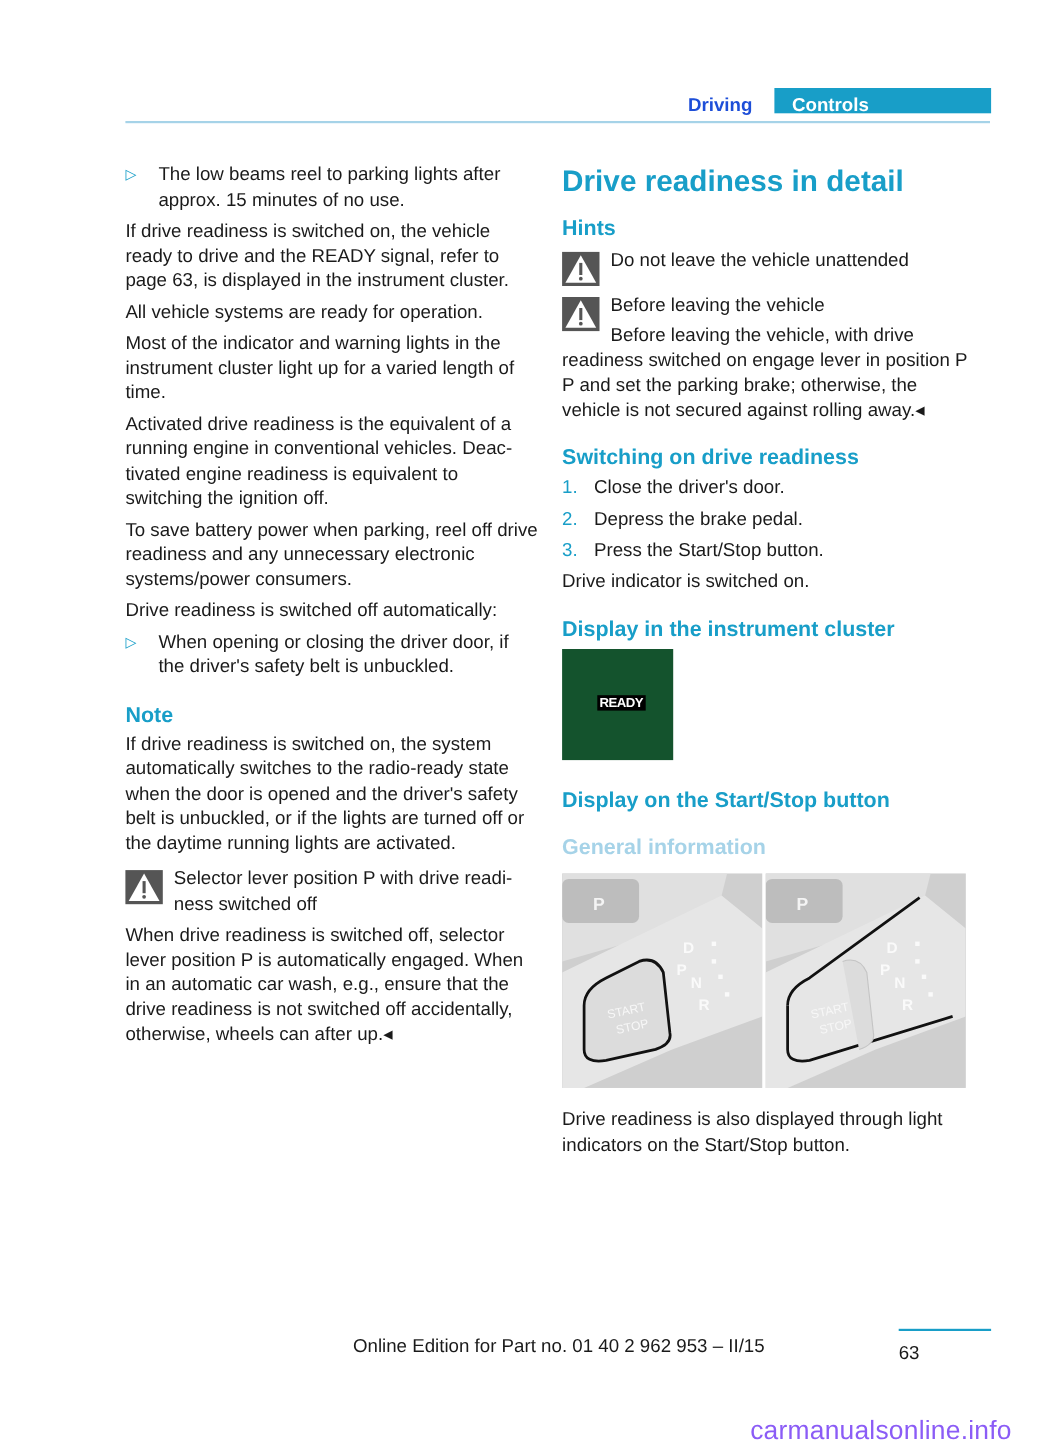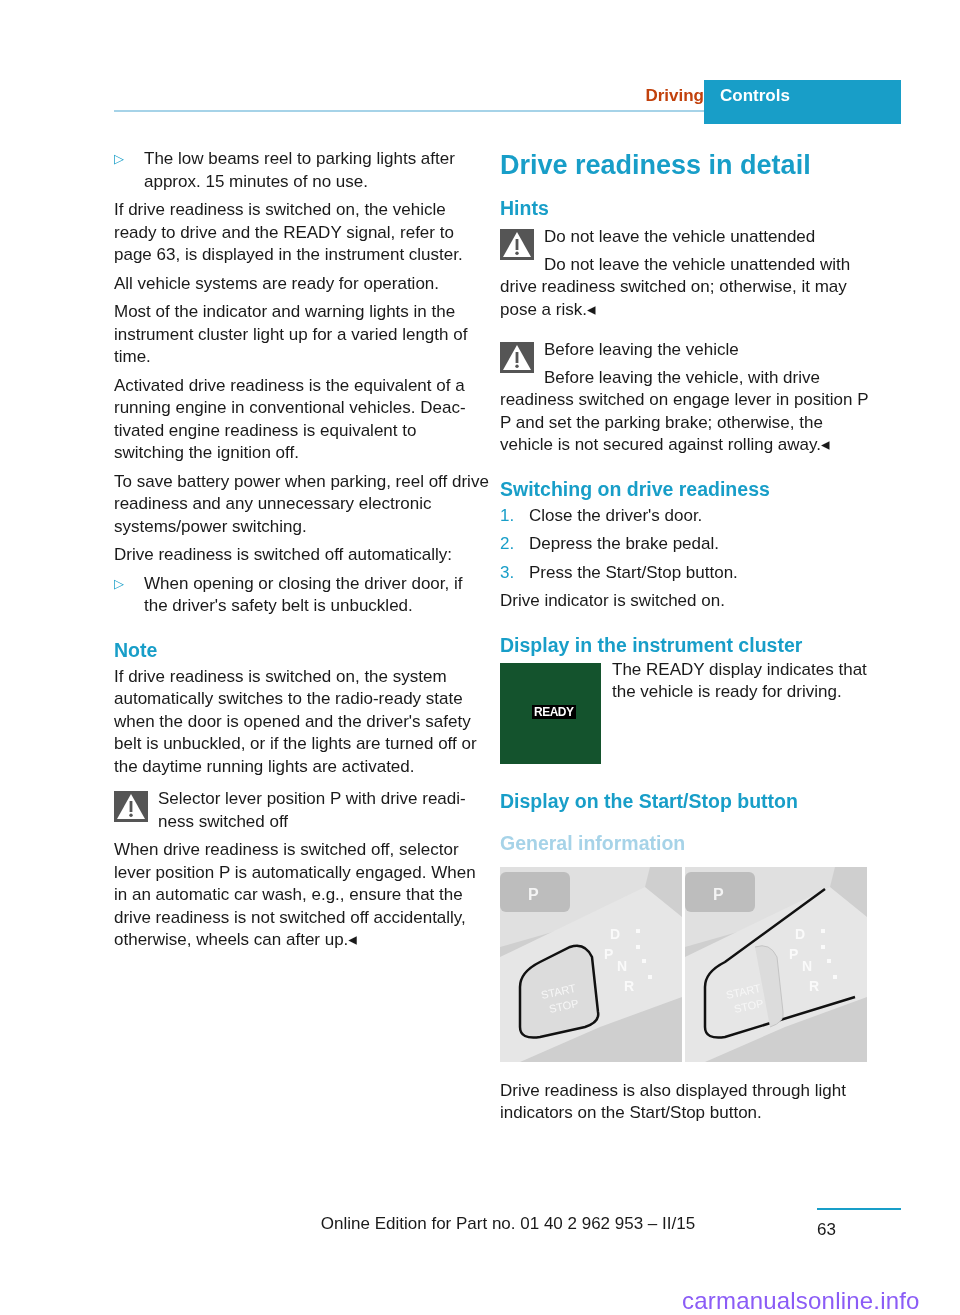--- a/index.html
+++ b/index.html
@@ -1,25 +1,25 @@
 <!DOCTYPE html>
 <html><head>
   <meta charset="utf-8">
   <style>
     * { box-sizing: border-box; margin: 0; padding: 0; }
     html, body { width: 960px; height: 1315px; background: #ffffff; overflow: hidden; }
     body { position: relative; font-family: "Liberation Sans", sans-serif; color: #1a1a1a; font-size: 17px; line-height: 22.5px; }
 
     .header-rule { position: absolute; left: 114px; top: 110px; width: 786px; height: 2px; background: #a6d3e8; }
-    .header-section { position: absolute; left: 612px; top: 80px; width: 92px; height: 31px; text-align: right; padding-right: 0; color: #c2410c; font-weight: bold; font-size: 17px; line-height: 31px; }
-    .header-chapter { position: absolute; left: 704px; top: 80px; width: 197px; height: 44px; background: #189ec8; color: #ffffff; font-weight: bold; font-size: 17px; line-height: 31px; padding-left: 16px; }
+    .header-section { position: absolute; left: 612px; top: 80px; width: 92px; height: 31px; text-align: right; padding-right: 20px; color: #1d4ed8; font-weight: bold; font-size: 17px; line-height: 31px; }
+    .header-chapter { position: absolute; left: 704px; top: 80px; width: 197px; height: 23px; background: #189ec8; color: #ffffff; font-weight: bold; font-size: 17px; line-height: 31px; padding-left: 16px; }
 
     .col { position: absolute; top: 148px; }
     .col-left { left: 114px; width: 376px; }
-    .col-right { left: 500px; width: 370px; }
+    .col-right { left: 511px; width: 370px; }
 
     p { margin-bottom: 6px; }
     .bullet { position: relative; padding-left: 30px; margin-bottom: 6px; }
     .bullet .marker { position: absolute; left: 0; top: 0; color: #189ec8; font-size: 13px; }
 
     h1 { color: #189ec8; font-size: 27px; line-height: 32px; font-weight: bold; margin-top: 1px; margin-bottom: 15px; }
     h2 { color: #189ec8; font-size: 19.5px; line-height: 24px; font-weight: bold; margin-top: 20px; margin-bottom: 4px; }
     h2.first { margin-top: 0; }
     h3 { color: #a6d3e8; font-size: 19.5px; line-height: 24px; font-weight: bold; margin-top: 18px; margin-bottom: 12px; }
 
@@ -58,21 +58,21 @@
 <div class="col col-left">
   <div class="bullet">
     <span class="marker">▷</span>
     <span>The low beams reel to parking lights after approx. 15 minutes of no use.</span>
   </div>
 
   <p>If drive readiness is switched on, the vehicle ready to drive and the READY signal, refer to page 63, is displayed in the instrument clus­ter.</p>
   <p>All vehicle systems are ready for operation.</p>
   <p>Most of the indicator and warning lights in the instrument cluster light up for a varied length of time.</p>
   <p>Activated drive readiness is the equivalent of a running engine in conventional vehicles. Deac­tivated engine readiness is equivalent to switching the ignition off.</p>
-  <p>To save battery power when parking, reel off drive readiness and any unnecessary elec­tronic systems/power switching.</p>
+  <p>To save battery power when parking, reel off drive readiness and any unnecessary elec­tronic systems/power consumers.</p>
   <p>Drive readiness is switched off automatically:</p>
   <div class="bullet">
     <span class="marker">▷</span>
     <span>When opening or closing the driver door, if the driver's safety belt is unbuckled.</span>
   </div>
 
   <h2>Note</h2>
   <p>If drive readiness is switched on, the system automatically switches to the radio-ready state when the door is opened and the driver's safety belt is unbuckled, or if the lights are turned off or the daytime running lights are ac­tivated.</p>
 
   <div class="warn" style="margin-top:10px;">
@@ -95,21 +95,20 @@
 
   <div class="warn" style="margin-top:6px;">
     <span class="warn-icon">
       <svg width="34" height="31" viewBox="0 0 34 31">
           <polygon points="17,3 31,28 3,28" fill="#ffffff"></polygon>
           <rect x="15.6" y="10" width="2.8" height="11" fill="#555555"></rect>
           <circle cx="17" cy="24.3" r="1.7" fill="#555555"></circle>
         </svg>
     </span>
     <div class="warn-title">Do not leave the vehicle unattended</div>
-    <div class="warn-body" style="margin-top:5px;"><span class="indent"></span><span>Do not leave the vehicle unattended with drive readiness switched on; otherwise, it may pose a risk.◂</span></div>
   </div>
 
   <div class="warn" style="margin-top:18px;">
     <span class="warn-icon">
       <svg width="34" height="31" viewBox="0 0 34 31">
           <polygon points="17,3 31,28 3,28" fill="#ffffff"></polygon>
           <rect x="15.6" y="10" width="2.8" height="11" fill="#555555"></rect>
           <circle cx="17" cy="24.3" r="1.7" fill="#555555"></circle>
         </svg>
     </span>
@@ -123,21 +122,20 @@
     <li><span class="num">2.</span><span>Depress the brake pedal.</span></li>
     <li><span class="num">3.</span><span>Press the Start/Stop button.</span></li>
   </ol>
   <p>Drive indicator is switched on.</p>
 
   <h2>Display in the instrument cluster</h2>
   <div class="ready-block">
     <div class="ready-img">
       <span class="ready-tag">READY</span>
     </div>
-    <div class="ready-text">The READY display indicates that the vehicle is ready for driv­ing.</div>
   </div>
 
   <h2 style="margin-top:20px;">Display on the Start/Stop button</h2>
   <h3>General information</h3>
 
   <div class="photos">
     <div class="photo">
       <svg width="182" height="195" viewBox="0 0 182 195">
         <rect width="182" height="195" fill="#cfcfcf"></rect>
         <path d="M0,0 L150,0 L140,40 L0,80 Z" fill="#e0e0e0"></path>

